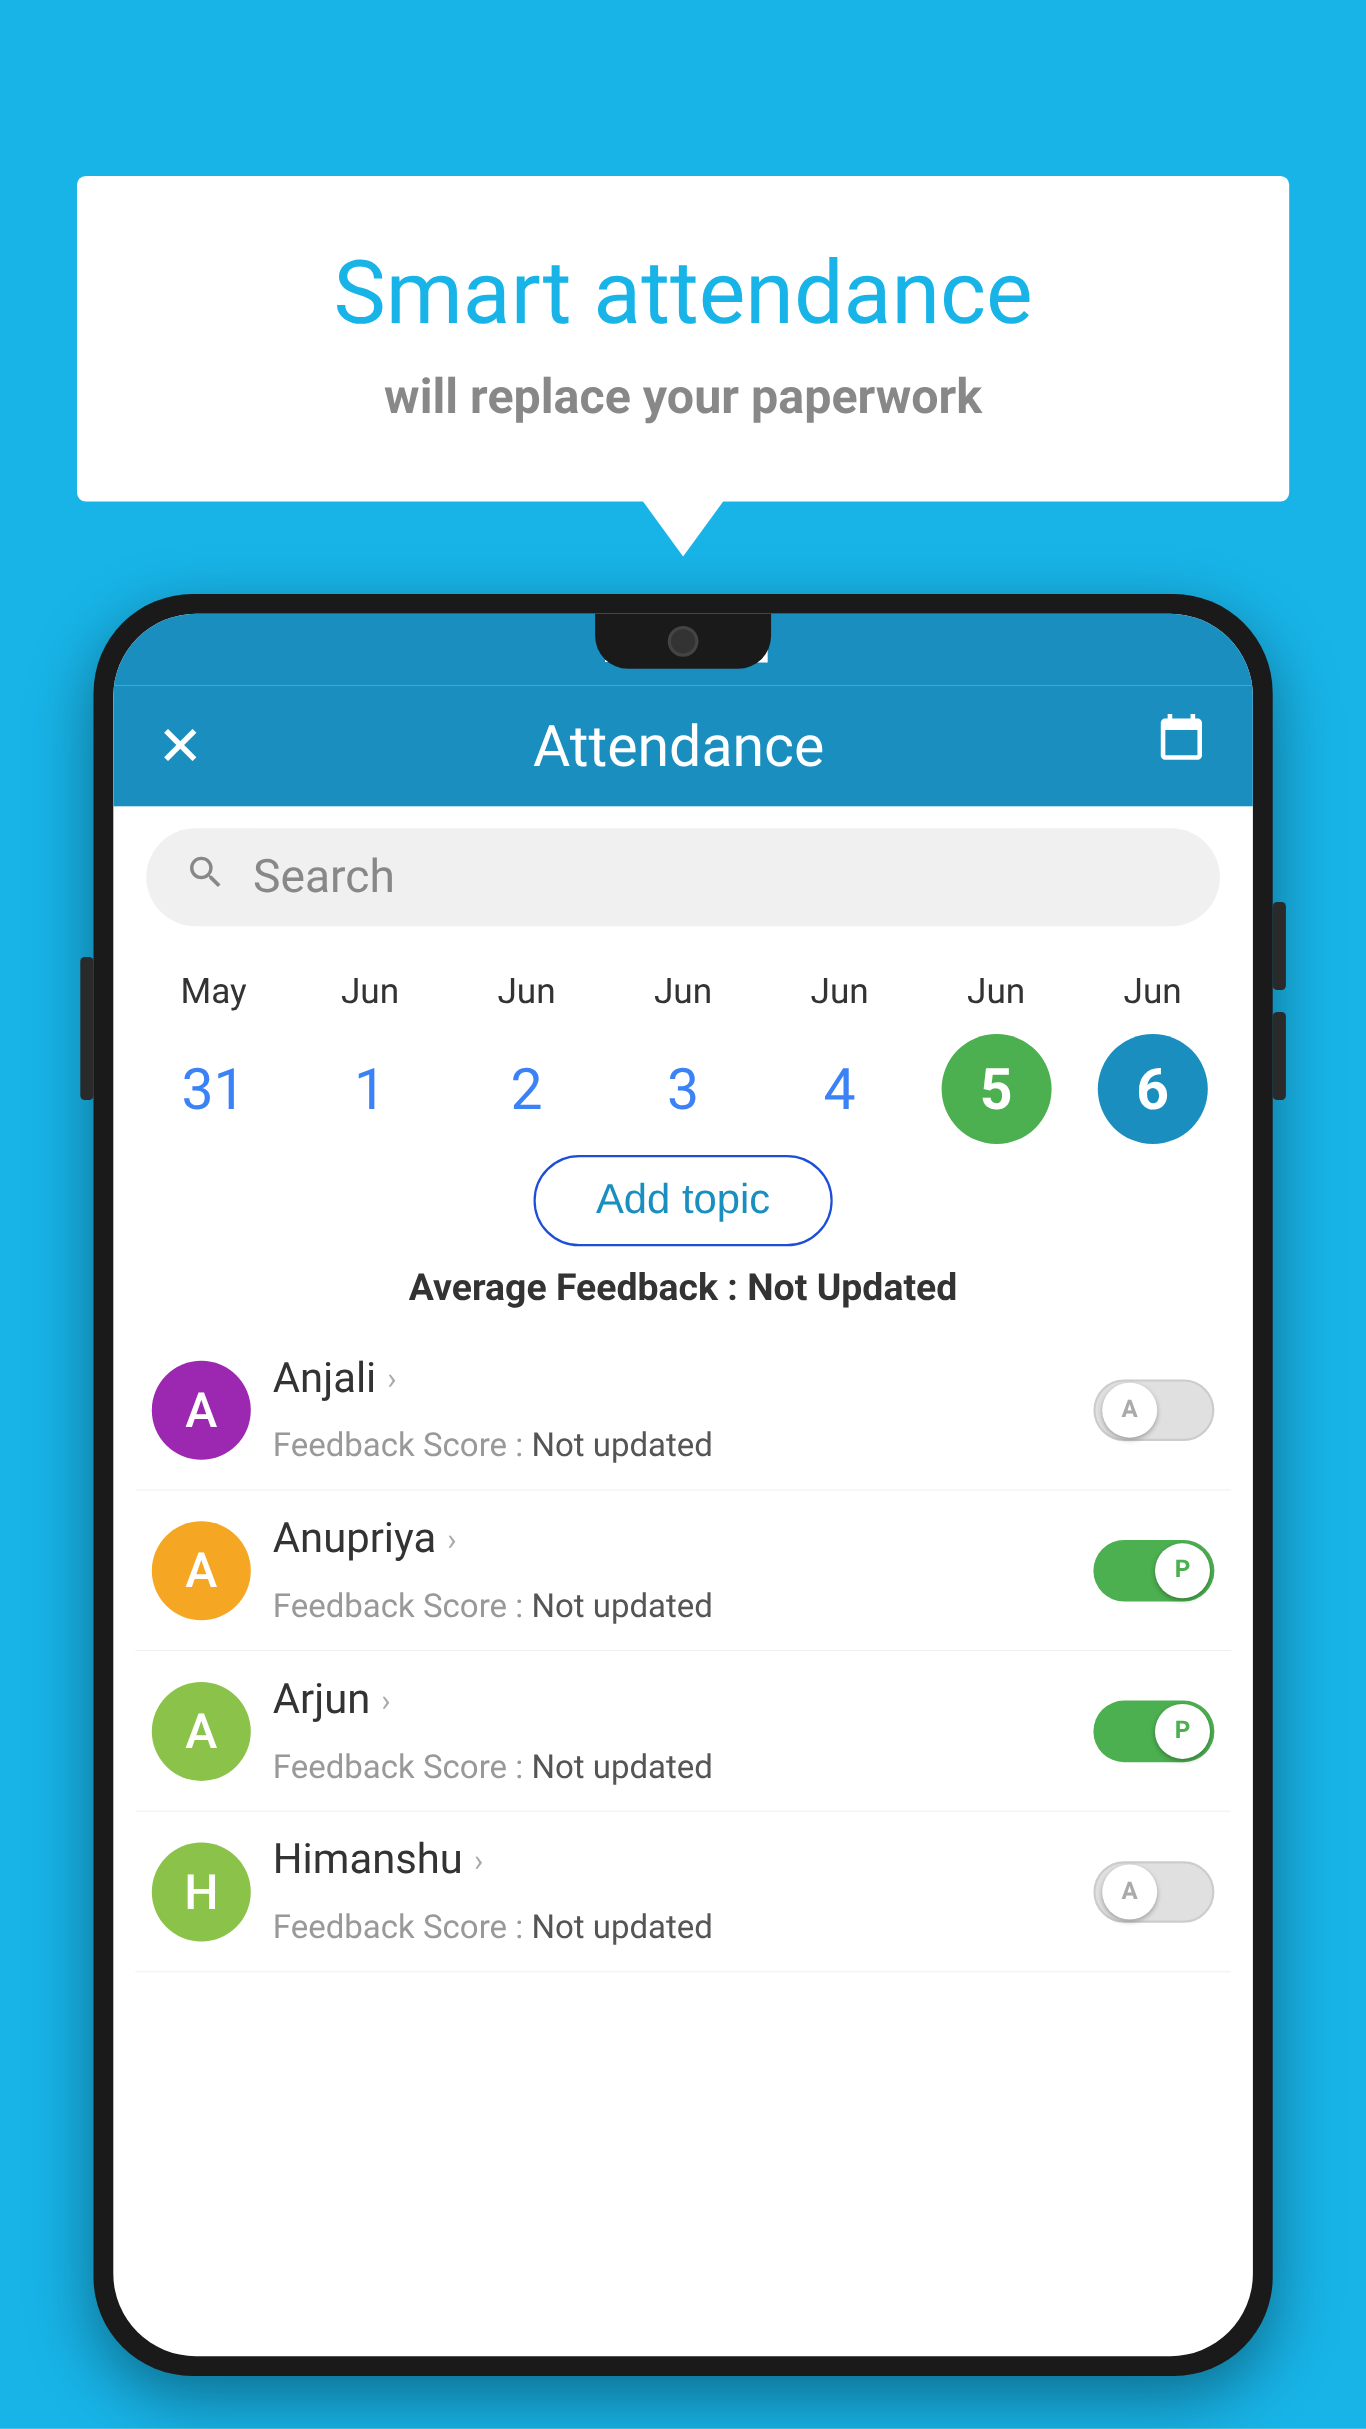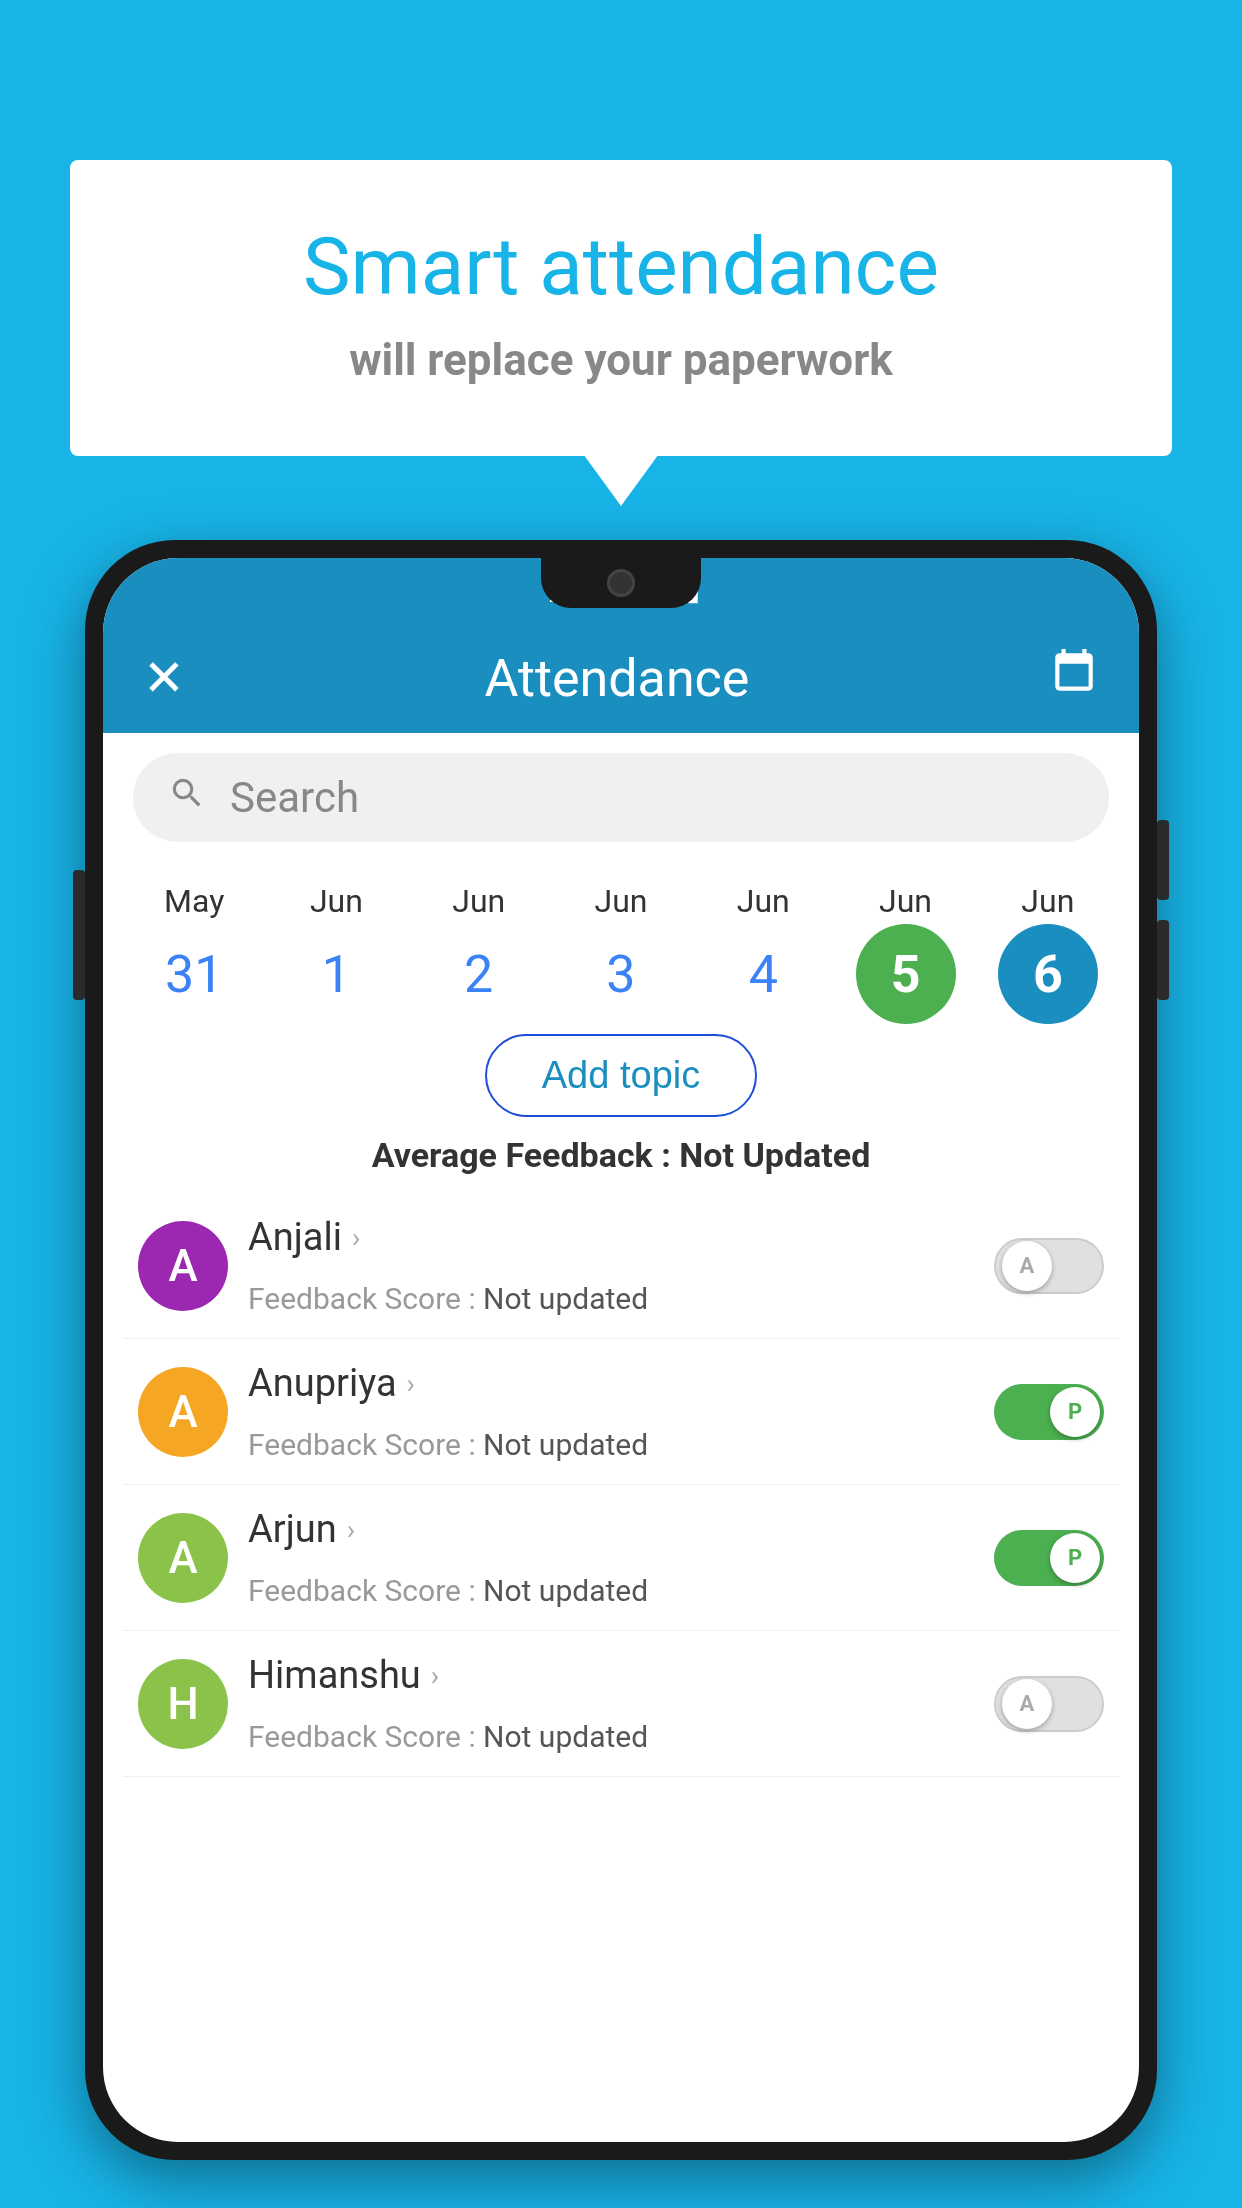--- a/index.html
+++ b/index.html
@@ -162,21 +162,21 @@
     
     .calendar-row {
       display: flex;
       justify-content: space-around;
       padding: 20px 20px 10px;
     }
     .cal-day-col {
       display: flex;
       flex-direction: column;
       align-items: center;
-      gap: 4px;
+      gap: 20px;
       width: 130px;
     }
     .cal-month {
       font-size: 32px;
       color: #333;
     }
     .cal-date {
       font-size: 52px;
       font-weight: 400;
       color: #3b82f6;

